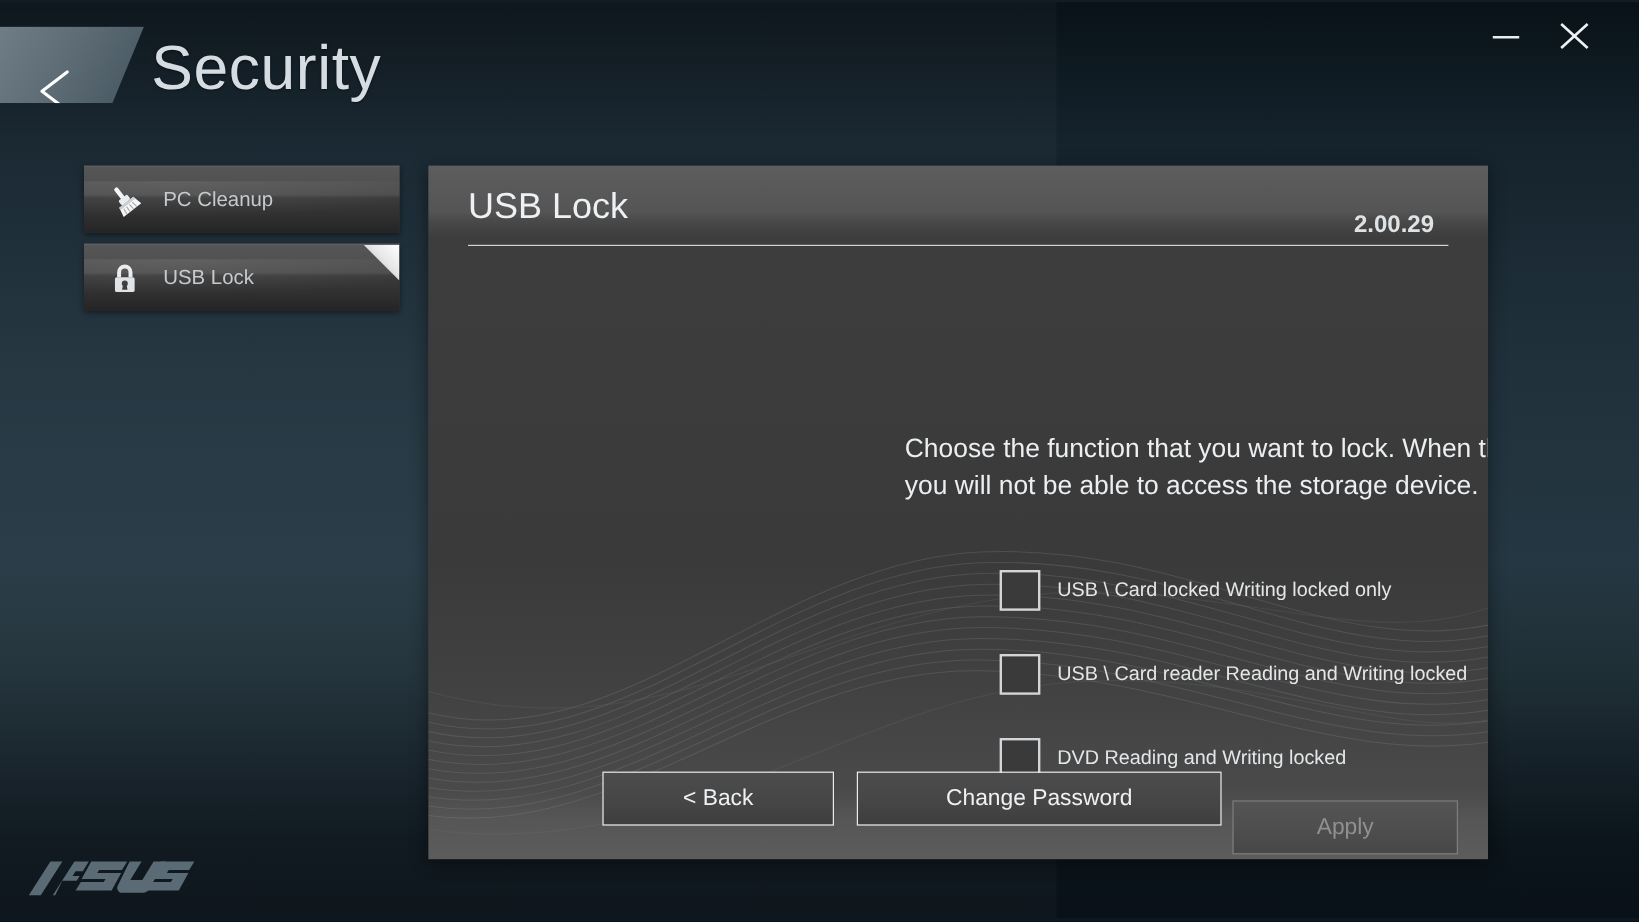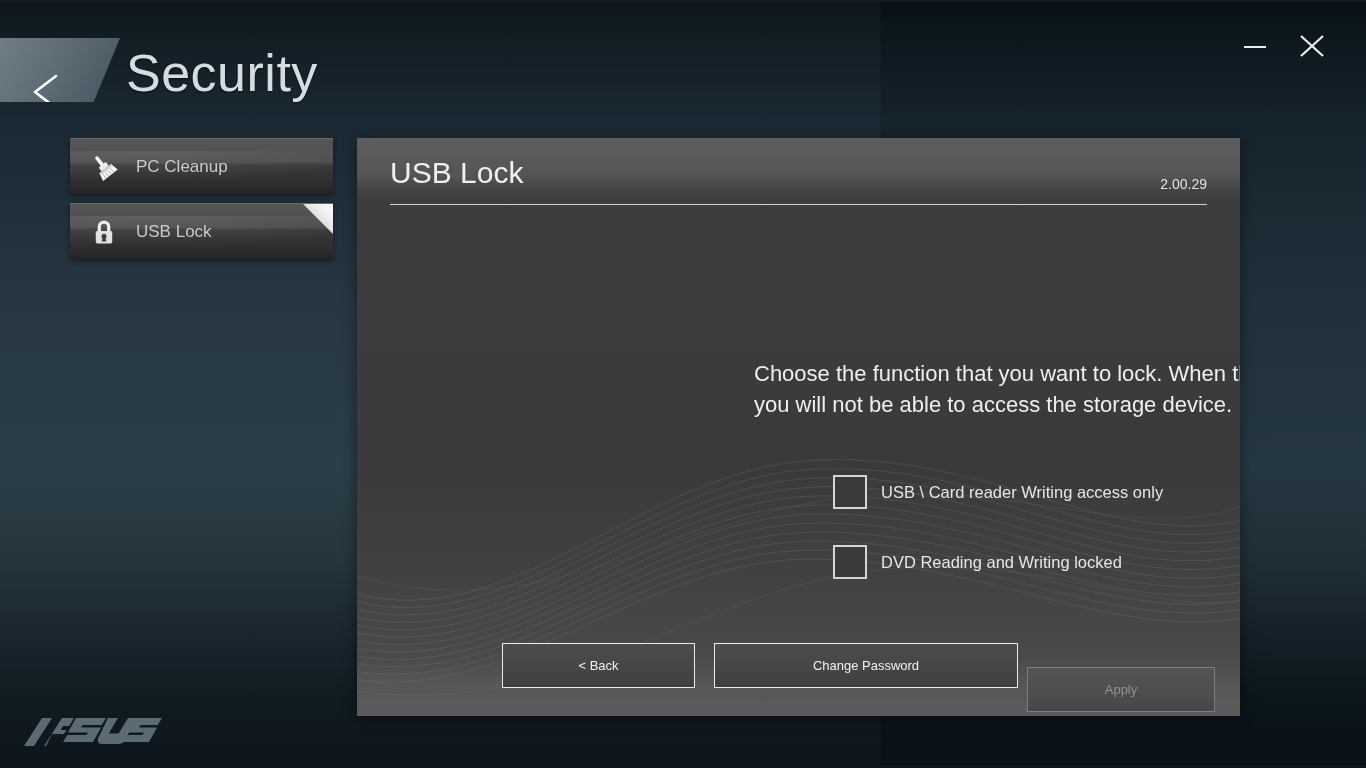--- a/index.html
+++ b/index.html
@@ -36,21 +36,20 @@
   }
   #app-root::after{
     content:""; position:absolute; left:0; bottom:0; width:1366px; height:3px;
     background:#0d171e;
   }
 
   
   #titlebar {
     position:absolute; left:0; top:0; width:1366px; height:110px;
     z-index:5;
-    margin-top:16px;
   }
   #back-button {
     position:absolute; left:0; top:22px;
     width:120px; height:64px;
     background:linear-gradient(120deg,#6e7d86 0%,#5d6c75 45%,#45555f 100%);
     clip-path:polygon(0 0, 100% 0, 78% 100%, 0 100%);
     cursor:pointer;
   }
   #back-chevron {
     position:absolute; left:30px; top:36px;
@@ -132,22 +131,22 @@
 
   #panel-header {
     position:absolute; left:33px; top:18px;
     width:817px; height:58px;
   }
   #panel-title {
     position:absolute; left:0; top:0;
     font-size:30px; color:#eef1f3; font-weight:400;
   }
   #panel-version {
-    position:absolute; right:0; top:20px;
-    font-size:14px; color:#dfe3e6;
+    position:absolute; right:12px; top:20px;
+    font-size:20px; color:#dfe3e6;font-weight:bold;
   }
   #panel-rule {
     position:absolute; left:33px; top:66px;
     width:817px; height:0;
     border-top:1px solid #cfd3d6;
   }
 
   #panel-desc {
     position:absolute; left:397px; top:220px;
     width:730px;
@@ -183,21 +182,21 @@
   #button-bar {
     position:absolute; left:145px; top:505px;
     width:710px; height:45px;
   }
   .act-btn {
     position:absolute; top:0;
     height:45px;
     border:1px solid #e9ecee;
     background:linear-gradient(180deg,#4c4c4c 0%,#464646 55%,#3e3e3e 100%);
     color:#eef1f3;
-    font-size:13px;
+    font-size:19px;
     font-family:"Liberation Sans", sans-serif;
     line-height:43px;
     text-align:center;
     cursor:pointer;
   }
   .act-btn.disabled {
     border-color:#7e7e7e;
     color:#909090;
     background:linear-gradient(180deg,#545454 0%,#4e4e4e 55%,#474747 100%);
     cursor:default;
@@ -301,21 +300,25 @@
       <div id="panel-title">USB Lock</div>
       <div id="panel-version">2.00.29</div>
     </div>
     <div id="panel-rule"></div>
 
     <div id="panel-desc">Choose the function that you want to lock. When the function is locked, you will not be able to access the storage device.</div>
 
     <div id="checkbox-list">
       <div class="check-row">
         <span class="check-box"></span>
-        <span class="check-label">USB \ Card reader Writing access only</span>
+        <span class="check-label">USB \ Card locked Writing locked only</span>
+      </div>
+      <div class="check-row">
+        <span class="check-box"></span>
+        <span class="check-label">USB \ Card reader Reading and Writing locked</span>
       </div>
       <div class="check-row">
         <span class="check-box"></span>
         <span class="check-label">DVD Reading and Writing locked</span>
       </div>
     </div>
 
     <div id="button-bar">
       <div class="act-btn" id="btn-back-action">&lt; Back</div>
       <div class="act-btn" id="btn-change-pw">Change Password</div>

